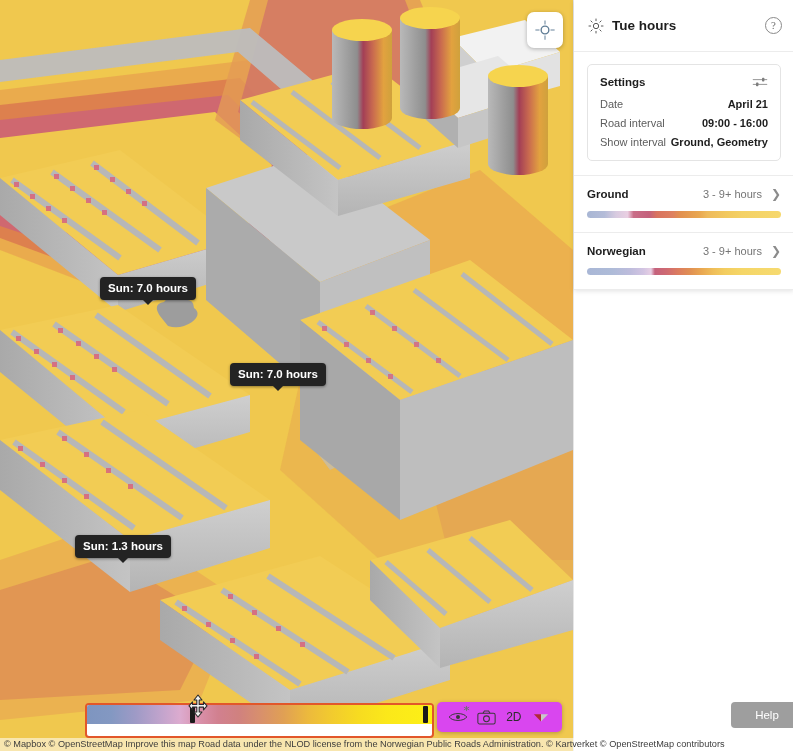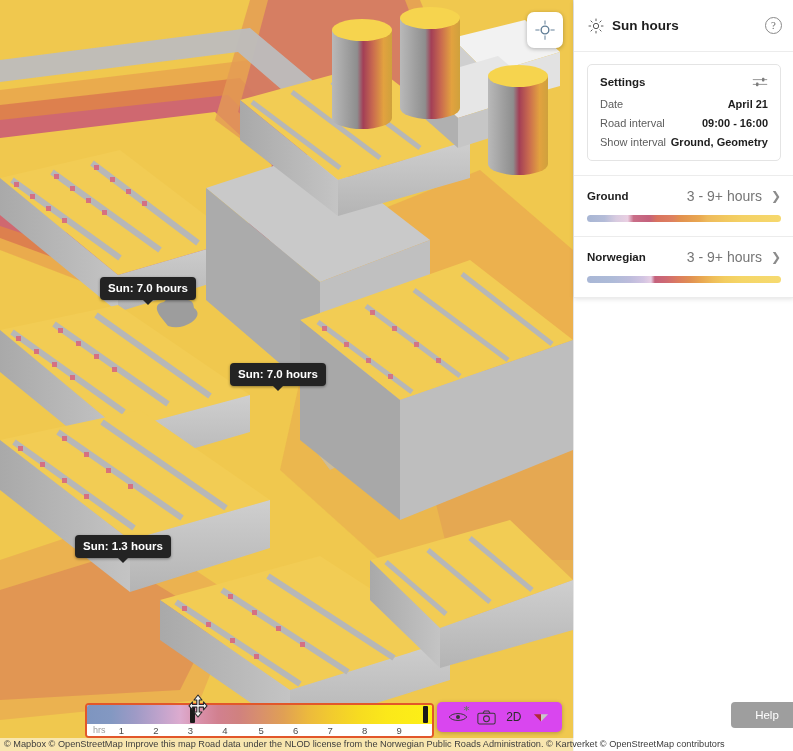--- a/index.html
+++ b/index.html
@@ -95,21 +95,21 @@
 
   .sb-divider { height: 1px; background: #ececec; }
 
   .layer-block { padding: 12px 13px 14px 13px; }
   .layer-row {
     display: flex; align-items: center; justify-content: space-between;
     margin-bottom: 11px;
   }
   .layer-row .lname { font-size: 11.5px; font-weight: bold; color: #1d1d1d; }
   .layer-right { display: flex; align-items: center; gap: 9px; }
-  .layer-range { font-size: 14px; color: #757575; }
+  .layer-range { font-size: 11px; color: #757575; }
   .chev { color: #8b8b8b; font-size: 12px; line-height: 12px; }
   .grad-bar { height: 7px; border-radius: 4px; }
   .grad-ground {
     background: linear-gradient(to right,
       #a8b6d4 0%, #b4bcd8 9%, #d8cbe0 15%, #eacfe2 21%,
       #c96e88 24%, #c4617c 32%, #d9735f 36%, #de8060 44%,
       #e2904f 48%, #e9a851 58%, #eeba5c 62%, #f2c95f 72%,
       #f4d165 80%, #f6d86d 100%);
   }
   .grad-geometry {
@@ -439,21 +439,21 @@
             <line x1="12" y1="1.5" x2="12" y2="4"></line>
               <line x1="12" y1="20" x2="12" y2="22.5"></line>
             <line x1="1.5" y1="12" x2="4" y2="12"></line>
               <line x1="20" y1="12" x2="22.5" y2="12"></line>
             <line x1="4.4" y1="4.4" x2="6.2" y2="6.2"></line>
               <line x1="17.8" y1="17.8" x2="19.6" y2="19.6"></line>
             <line x1="19.6" y1="4.4" x2="17.8" y2="6.2"></line>
               <line x1="6.2" y1="17.8" x2="4.4" y2="19.6"></line>
           </g>
         </svg>
-        <span class="title">Sun hours</span>
+        <span class="title">Tue hours</span>
         <div class="help-circle">?</div>
       </div>
 
       <div class="settings-card">
         <div class="settings-head">
           <span class="lbl">Settings</span>
           <svg width="16" height="14" viewBox="0 0 20 16">
             <line x1="1" y1="5" x2="19" y2="5" stroke="#9a9a9a" stroke-width="1.3"></line>
             <line x1="1" y1="11" x2="19" y2="11" stroke="#9a9a9a" stroke-width="1.3"></line>
             <rect x="12.5" y="2.6" width="3" height="4.8" rx="1" fill="#7d7d7d"></rect>
@@ -500,32 +500,20 @@
         </div>
         <div class="grad-bar grad-geometry"></div>
       </div>
 
       <div class="sb-divider"></div>
     </div>
   </div>
 
   <div id="legend">
     <div id="legend-gradient"></div>
-    <div id="legend-axis">
-      <span id="legend-hrs">hrs</span>
-      <span class="legend-tick" style="left:10%">1</span>
-      <span class="legend-tick" style="left:20%">2</span>
-      <span class="legend-tick" style="left:30%">3</span>
-      <span class="legend-tick" style="left:40%">4</span>
-      <span class="legend-tick" style="left:50.5%">5</span>
-      <span class="legend-tick" style="left:60.5%">6</span>
-      <span class="legend-tick" style="left:70.5%">7</span>
-      <span class="legend-tick" style="left:80.5%">8</span>
-      <span class="legend-tick" style="left:90.5%">9</span>
-    </div>
     <div class="legend-handle" style="left:29.8%"></div>
     <div class="legend-handle" style="left:97.5%"></div>
   </div>
 
   <svg id="legend-cursor" viewBox="0 0 20 24">
     <path d="M10 1 L14 6 H11.2 V10.5 H15.5 V7.8 L19 11.8 L15.5 15.8 V13.1 H11.2 V18 H14 L10 23 L6 18 H8.8 V13.1 H4.5 V15.8 L1 11.8 L4.5 7.8 V10.5 H8.8 V6 H6 Z" fill="#f2f2f2" stroke="#2b2b2b" stroke-width="1.1" stroke-linejoin="round"></path>
   </svg>
 
   <div id="map-controls">
     <span class="mc-item">

